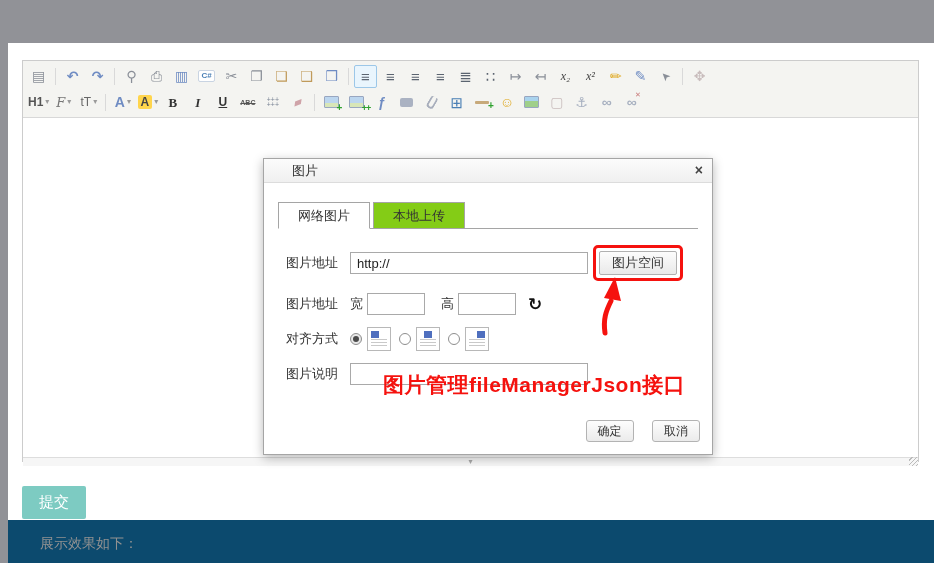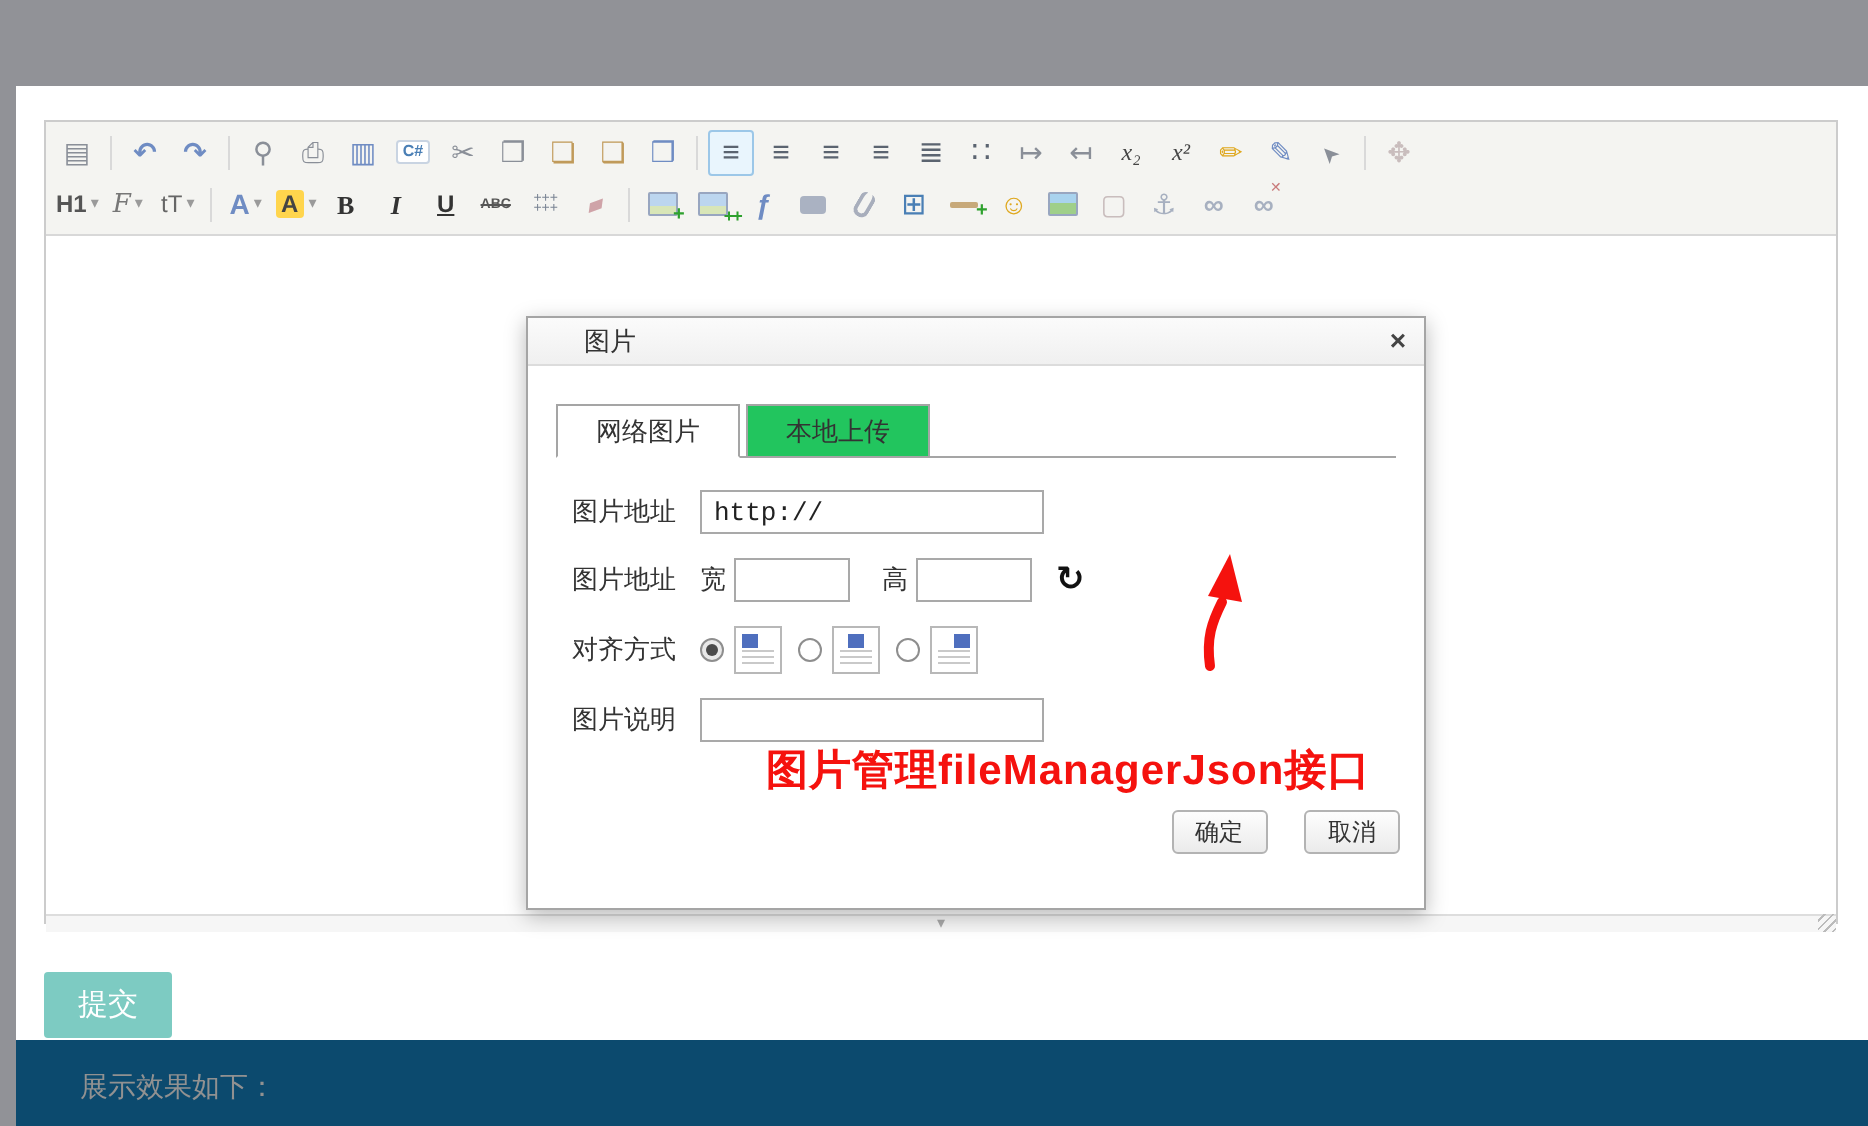--- a/index.html
+++ b/index.html
@@ -79,29 +79,29 @@
   .dialog { position:absolute; left:263px; top:158px; width:450px; height:297px;
     background:#fff; border:1px solid #a5a5a5; box-shadow:0 3px 10px rgba(0,0,0,.28); }
   .dlg-header { height:24px; background:linear-gradient(#fbfbfb,#f0f0f0);
     border-bottom:1px solid #dcdcdc; position:relative; cursor:move; }
   .dlg-title { font-size:13px; color:#333; line-height:24px; padding-left:28px; }
   .dlg-close { position:absolute; right:9px; top:0; height:24px; line-height:23px;
     font-size:14px; font-weight:bold; color:#444; cursor:pointer; }
   .dlg-tabs { margin:18px 14px 0 14px; border-bottom:1px solid #a5a5a5; height:28px;
     display:flex; align-items:flex-end; }
   .dlg-tab { height:27px; line-height:26px; padding:0 19px; font-size:13px; color:#333;
-    background:#22c55e; border:1px solid #a5a5a5; margin-right:3px; margin-bottom:-1px;
+    background:#84cc16; border:1px solid #a5a5a5; margin-right:3px; margin-bottom:-1px;
     cursor:pointer; }
   .dlg-tab.active { background:#fff; border-bottom:1px solid #fff; }
   .dlg-form { padding:16px 14px 0 22px; }
   .frow { display:flex; align-items:center; margin-bottom:12px; }
   .flabel { width:64px; font-size:13px; color:#333; flex:none; }
   .tinput { height:22px; border:1px solid #a9a9a9; font-size:13px; padding:0 6px;
     font-family:"Liberation Sans","DejaVu Sans",sans-serif; color:#222; outline:none; }
-  .url-input, .desc-input { width:172px;font-family:Liberation Mono, monospace; }
+  .url-input, .desc-input { width:238px; }
   .redbox { margin-left:5px; border:3px solid #f5120e; border-radius:5px; padding:3px; }
   .space-btn { width:78px; height:24px; font-size:13px; color:#333; cursor:pointer;
     background:linear-gradient(#fcfcfc,#e9e9e9); border:1px solid #b0b0b0; border-radius:2px; }
   .mini-label { font-size:13px; color:#333; margin-right:4px; }
   .size-input { width:58px; }
   .gap { width:16px; flex:none; }
   .refresh { margin-left:12px; font-size:17px; font-weight:bold; color:#111; cursor:pointer; }
   .radio { width:12px; height:12px; border:1px solid #8e8e8e; border-radius:50%;
     background:#fff; position:relative; cursor:pointer; flex:none; }
   .radio.on { background:#e8e8e8; }
@@ -109,21 +109,21 @@
     border-radius:50%; background:#4a4a4a; }
   .thumb { width:24px; height:24px; border:1px solid #b8b8b8; background:#fff;
     position:relative; margin:0 8px 0 5px; cursor:pointer; }
   .tpic { position:absolute; top:3px; width:8px; height:7px; background:#4f6fbe; }
   .tpic.l { left:3px; } .tpic.c { left:7px; } .tpic.r { right:3px; }
   .tlines { position:absolute; left:3px; right:3px; bottom:3px; height:8px;
     background:repeating-linear-gradient(180deg,#c9c9c9 0 1px,transparent 1px 3px); }
   .annotation { position:absolute; left:119px; top:212px; font-size:21px; font-weight:bold;
     color:#f5120e; white-space:nowrap; letter-spacing:0.5px; }
   .arrow-svg { position:absolute; left:329px; top:112px; }
-  .dlg-footer { position:absolute; right:12px; bottom:27px; }
+  .dlg-footer { position:absolute; right:12px; bottom:12px; }
   .dlg-btn { width:48px; height:22px; font-size:12px; color:#333; margin-left:14px;
     background:linear-gradient(#fdfdfd,#ebebeb); border:1px solid #b3b3b3;
     border-radius:3px; cursor:pointer; }
 
   
   .submit-btn { position:absolute; left:22px; top:486px; width:64px; height:33px;
     background:#7dcbc2; color:#fff; font-size:15px; border:none; border-radius:2px; cursor:pointer; }
   .result-panel { position:absolute; left:8px; top:520px; width:926px; height:43px; background:#0c4a6e; }
   .result-hint { margin-left:32px; line-height:46px; font-size:14px; color:#919191; }
 </style>
@@ -314,20 +314,23 @@
     <span class="dlg-close">×</span>
   </div>
   <div class="dlg-tabs">
     <span class="dlg-tab active">网络图片</span>
     <span class="dlg-tab">本地上传</span>
   </div>
   <div class="dlg-form">
     <div class="frow">
       <span class="flabel">图片地址</span>
       <input class="tinput url-input" type="text" value="http://" style="">
+      <span class="redbox">
+        <button class="space-btn">图片空间</button>
+      </span>
     </div>
     <div class="frow">
       <span class="flabel">图片地址</span>
       <span class="mini-label">宽</span>
       <input class="tinput size-input" type="text" value="" style="">
       <span class="gap"></span>
       <span class="mini-label">高</span>
       <input class="tinput size-input" type="text" value="" style="">
       <span class="refresh">↻</span>
     </div>

